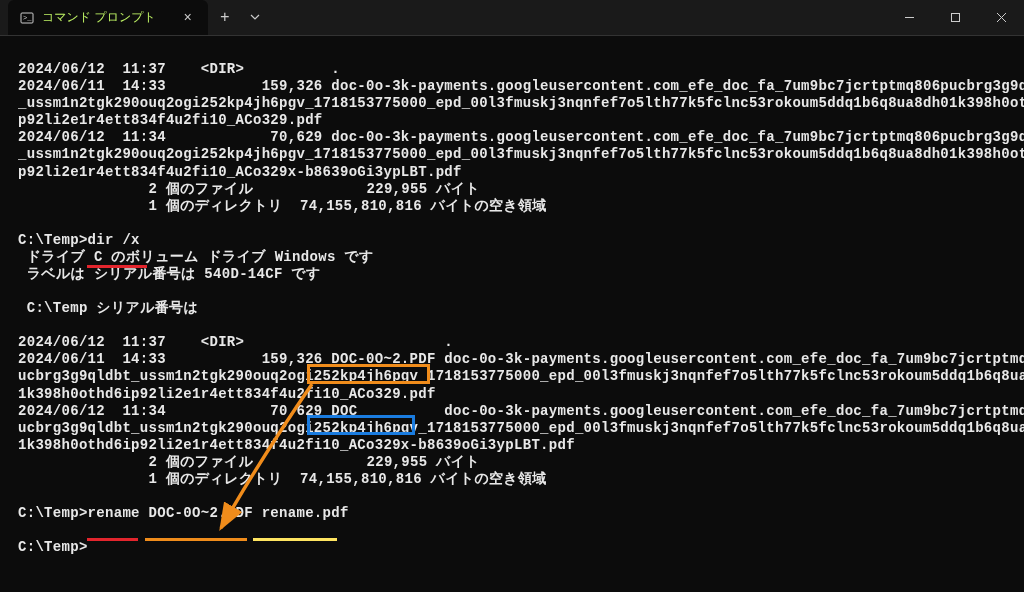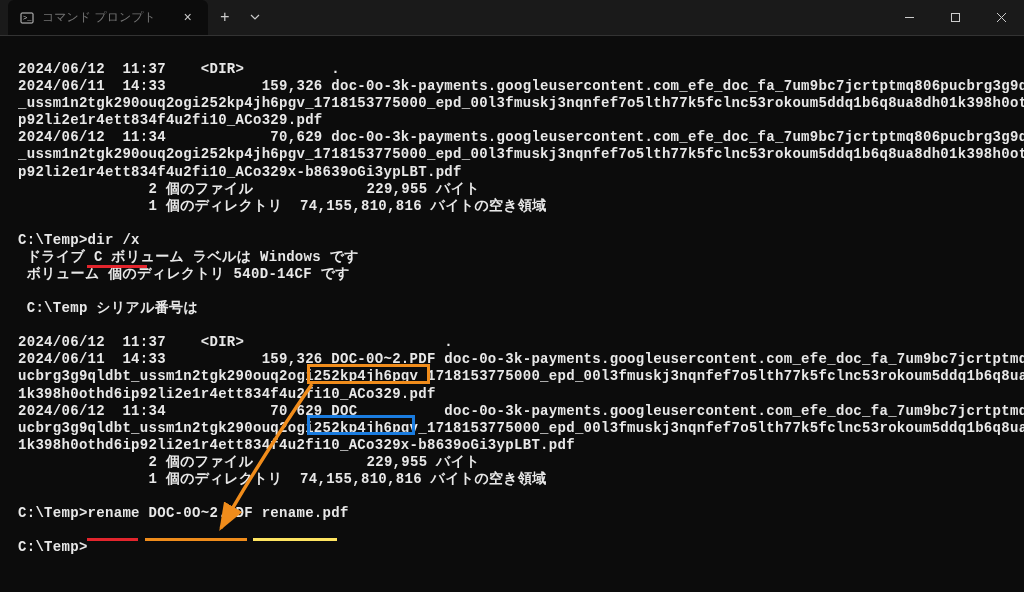--- a/index.html
+++ b/index.html
@@ -41,21 +41,21 @@
     .tab-icon {
       width: 14px;
       height: 14px;
       display: inline-flex;
       align-items: center;
       justify-content: center;
       font-size: 11px;
       color: #ccc;
     }
     .tab-title {
-      color: #737373;
+      color: #bef264;
       font-size: 12px;
       font-family: 'Yu Gothic UI', 'Meiryo', sans-serif;
       flex: 1;
     }
     .tab-close {
       color: #ccc;
       font-size: 14px;
       cursor: pointer;
       padding: 0 4px;
     }
@@ -164,22 +164,22 @@
 <span class="line">2024/06/11  14:33           159,326 doc-0o-3k-payments.googleusercontent.com_efe_doc_fa_7um9bc7jcrtptmq806pucbrg3g9qldbt</span>
 <span class="line">_ussm1n2tgk290ouq2ogi252kp4jh6pgv_1718153775000_epd_00l3fmuskj3nqnfef7o5lth77k5fclnc53rokoum5ddq1b6q8ua8dh01k398h0othd6i</span>
 <span class="line">p92li2e1r4ett834f4u2fi10_ACo329.pdf</span>
 <span class="line">2024/06/12  11:34            70,629 doc-0o-3k-payments.googleusercontent.com_efe_doc_fa_7um9bc7jcrtptmq806pucbrg3g9qldbt</span>
 <span class="line">_ussm1n2tgk290ouq2ogi252kp4jh6pgv_1718153775000_epd_00l3fmuskj3nqnfef7o5lth77k5fclnc53rokoum5ddq1b6q8ua8dh01k398h0othd6i</span>
 <span class="line">p92li2e1r4ett834f4u2fi10_ACo329x-b8639oGi3ypLBT.pdf</span>
 <span class="line">               2 個のファイル             229,955 バイト</span>
 <span class="line">               1 個のディレクトリ  74,155,810,816 バイトの空き領域</span>
 <span class="line"></span>
 <span class="line">C:\Temp&gt;dir /x</span>
-<span class="line"> ドライブ C ボリューム ラベルは Windows です</span>
-<span class="line"> ボリューム 個のディレクトリ 540D-14CF です</span>
+<span class="line"> ドライブ C のボリューム ドライブ Windows です</span>
+<span class="line"> ラベルは シリアル番号は 540D-14CF です</span>
 <span class="line"></span>
 <span class="line"> C:\Temp シリアル番号は</span>
 <span class="line"></span>
 <span class="line">2024/06/12  11:37    &lt;DIR&gt;                       .</span>
 <span class="line">2024/06/11  14:33           159,326 DOC-0O~2.PDF doc-0o-3k-payments.googleusercontent.com_efe_doc_fa_7um9bc7jcrtptmq806p</span>
 <span class="line">ucbrg3g9qldbt_ussm1n2tgk290ouq2ogi252kp4jh6pgv_1718153775000_epd_00l3fmuskj3nqnfef7o5lth77k5fclnc53rokoum5ddq1b6q8ua8dh0</span>
 <span class="line">1k398h0othd6ip92li2e1r4ett834f4u2fi10_ACo329.pdf</span>
 <span class="line">2024/06/12  11:34            70,629 DOC          doc-0o-3k-payments.googleusercontent.com_efe_doc_fa_7um9bc7jcrtptmq806p</span>
 <span class="line">ucbrg3g9qldbt_ussm1n2tgk290ouq2ogi252kp4jh6pgv_1718153775000_epd_00l3fmuskj3nqnfef7o5lth77k5fclnc53rokoum5ddq1b6q8ua8dh0</span>
 <span class="line">1k398h0othd6ip92li2e1r4ett834f4u2fi10_ACo329x-b8639oGi3ypLBT.pdf</span>

